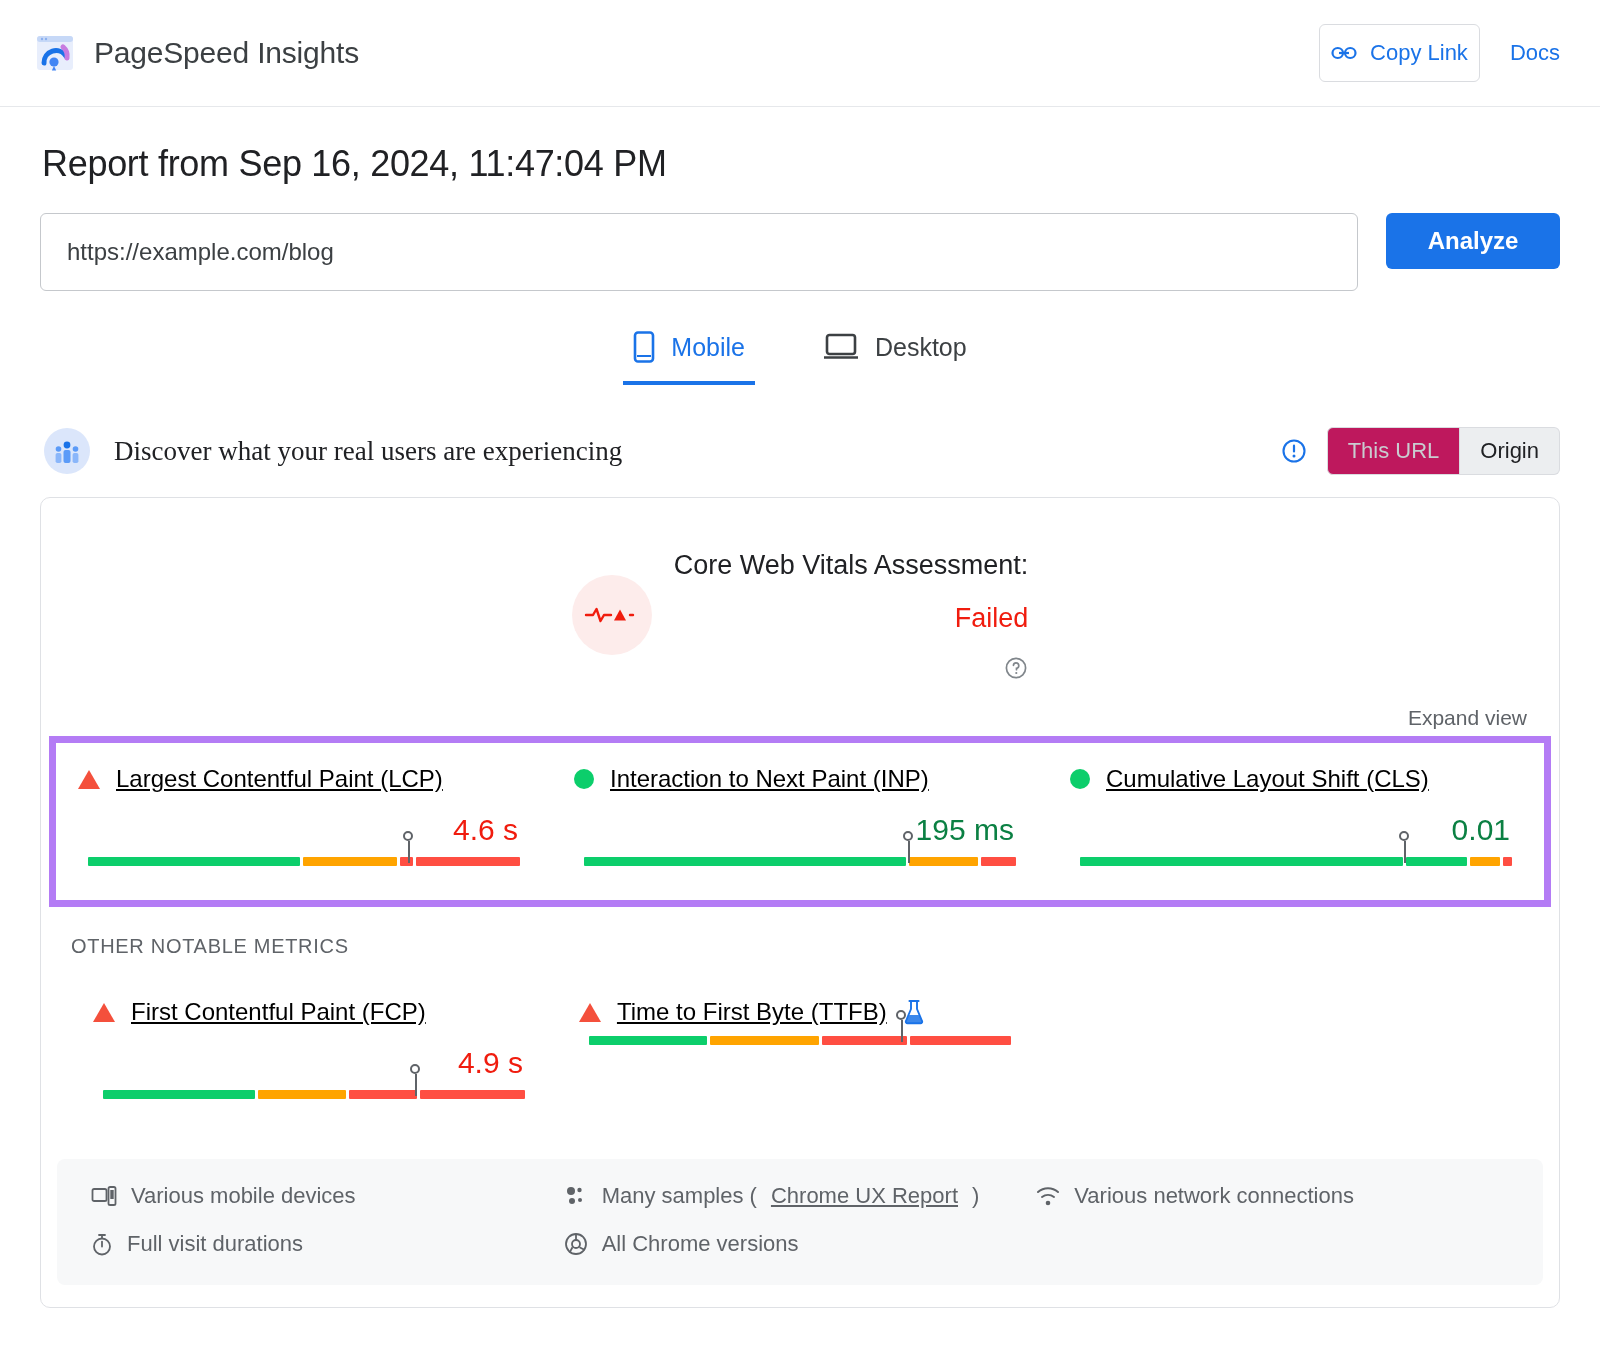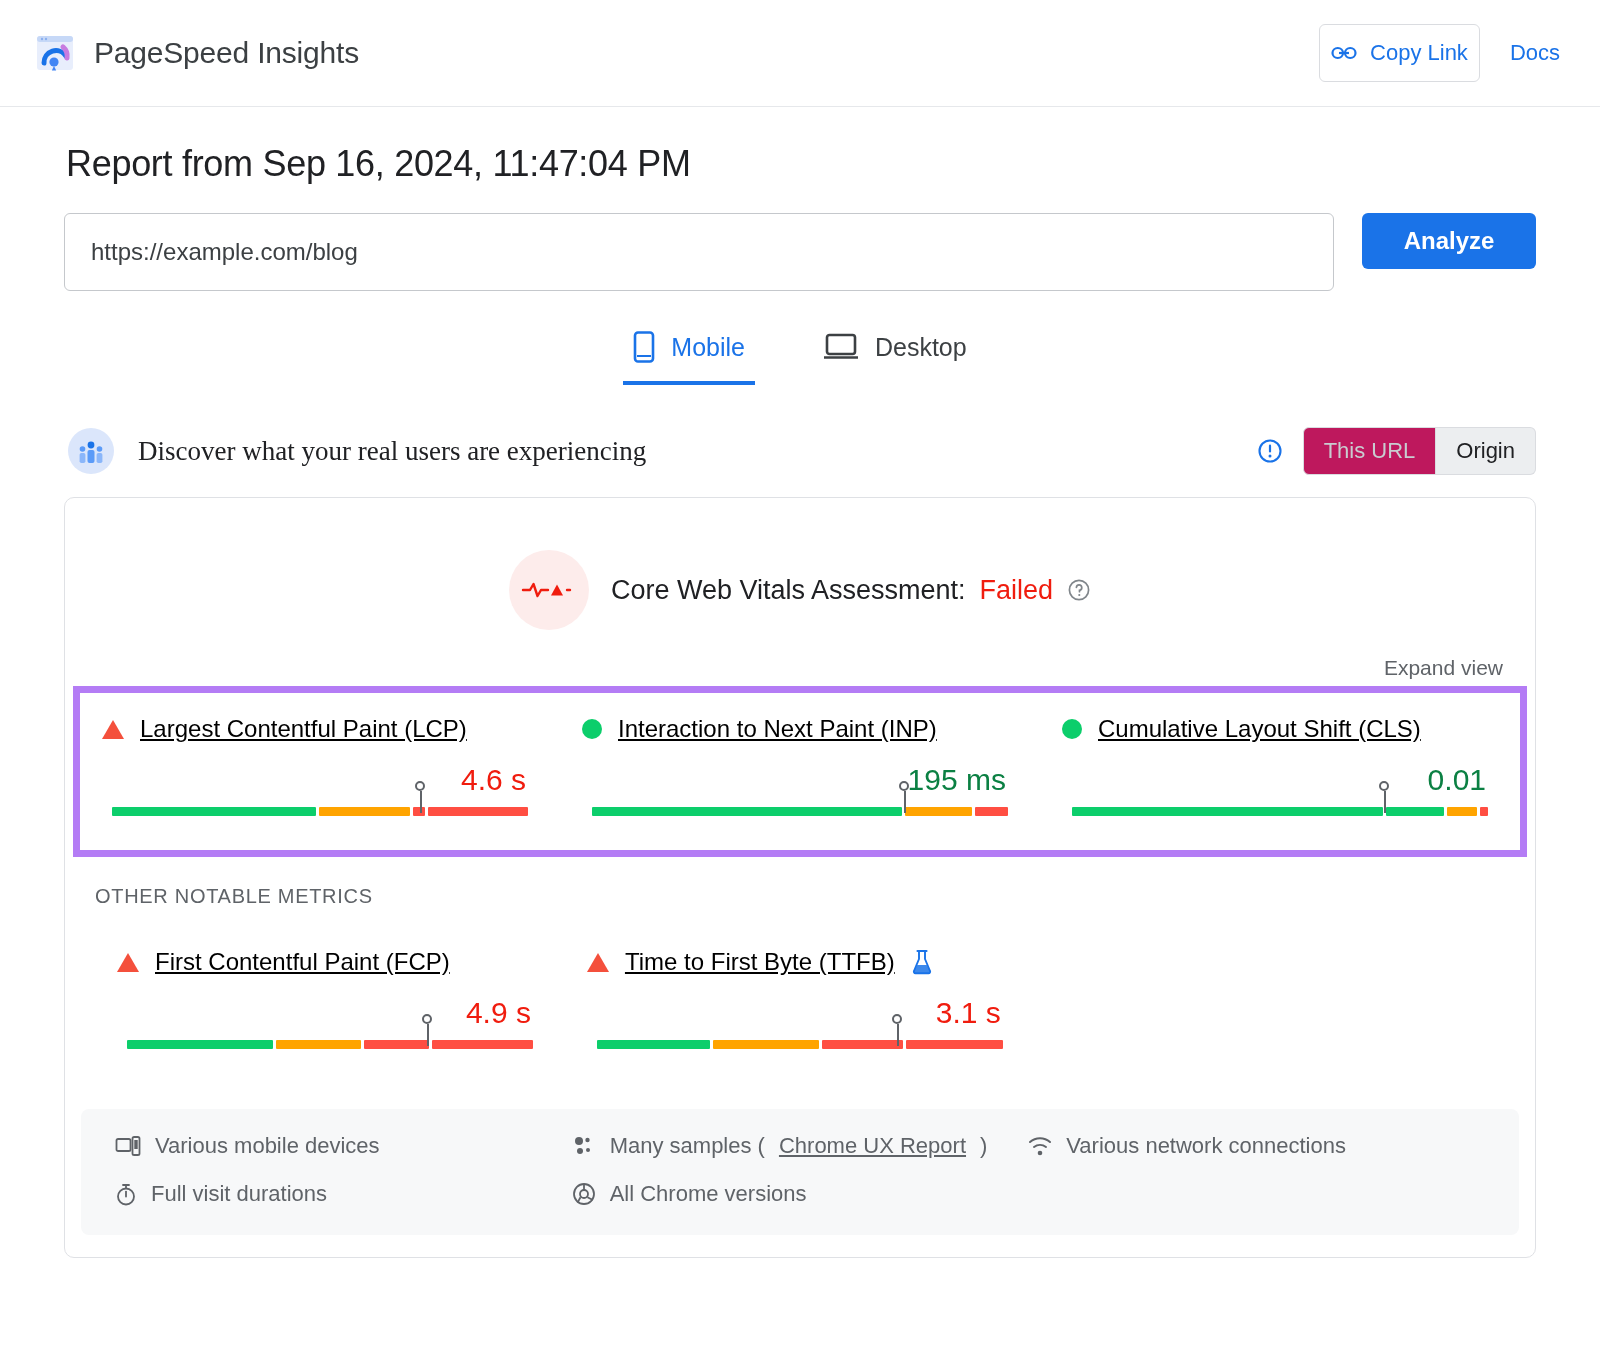--- a/index.html
+++ b/index.html
@@ -27,21 +27,21 @@
   .header-right { margin-left:auto; display:flex; align-items:center; gap:30px; }
   .copy-link-btn {
     display:flex; align-items:center; gap:13px;
     border:1px solid #dadce0; border-radius:6px;
     height:58px; padding:0 11px;
     color:#1a73e8; font-size:22px; background:#fff; cursor:pointer;
   }
   .docs-link { color:#1a73e8; font-size:22px; text-decoration:none; cursor:pointer; }
 
   
-  .content { padding:0 64px; }
+  .content { padding:0 40px; }
   .report-title {
     font-size:36px; font-weight:400; color:#202124;
     margin:36px 0 0 2px; letter-spacing:-0.3px;
   }
   .url-row { display:flex; gap:28px; margin-top:28px; }
   .url-input {
     flex:1; height:78px;
     border:1px solid #c5c8cc; border-radius:6px;
     font-size:24px; color:#3c4043; padding:0 26px;
     font-family:"Liberation Sans", sans-serif;
@@ -99,21 +99,21 @@
     background:#fff; overflow:hidden;
   }
   .cwv-header {
     display:flex; align-items:center; justify-content:center;
     gap:22px; padding:52px 0 12px 0;
   }
   .cwv-badge {
     width:80px; height:80px; border-radius:50%;
     background:#fdeceb; display:flex; align-items:center; justify-content:center;
   }
-  .cwv-text { font-size:27px; color:#202124; display:flex; align-items:center; gap:14px; }
+  .cwv-text { font-size:27px; color:#202124; display:flex; align-items:flex-end; gap:22px;flex-direction:column; }
   .cwv-fail { color:#f01c0e; }
   .expand-row { text-align:right; padding:14px 32px 0 0; }
   .expand-link { font-size:21px; color:#5f6368; cursor:pointer; }
 
   
   .highlight-band {
     border:7px solid #b47cf5;
     margin:6px 8px 0 8px;
     padding:22px 0 34px 0;
   }
@@ -369,21 +369,20 @@
             <span class="tri-up"></span>
             <span class="metric-label">Time to First Byte (TTFB)</span>
             <span class="ic flask-icon">
               <svg width="22" height="26" viewBox="0 0 22 26">
                 <path d="M8 2 v8 L3 22 a1.6 1.6 0 0 0 1.4 2.3 h13.2 A1.6 1.6 0 0 0 19 22 L14 10 V2" fill="none" stroke="#1a73e8" stroke-width="1.9" stroke-linejoin="round"></path>
                 <line x1="6.4" y1="2" x2="15.6" y2="2" stroke="#1a73e8" stroke-width="1.9" stroke-linecap="round"></line>
                 <path d="M6.3 16 h9.4 L19 22 a1.6 1.6 0 0 1 -1.4 2.3 H4.4 A1.6 1.6 0 0 1 3 22 z" fill="#1a73e8" opacity="0.85"></path>
               </svg>
             </span>
           </div>
-          <div class="metric-value val-bad">3.1 s</div>
           <div class="bar-wrap">
               <div class="bar">
                 <div class="seg" style="background: rgb(12, 206, 107); flex: 28 0 0px;"></div>
                 <div class="seg" style="background: rgb(255, 164, 0); flex: 26 0 0px;"></div>
                 <div class="seg" style="background: rgb(255, 78, 66); flex: 20 0 0px;"></div>
                 <div class="seg" style="background: rgb(255, 78, 66); flex: 24 0 0px;"></div>
               </div>
               <div class="marker" style="left: calc(74% - 4.8px);"></div>
             </div>
         </div>

